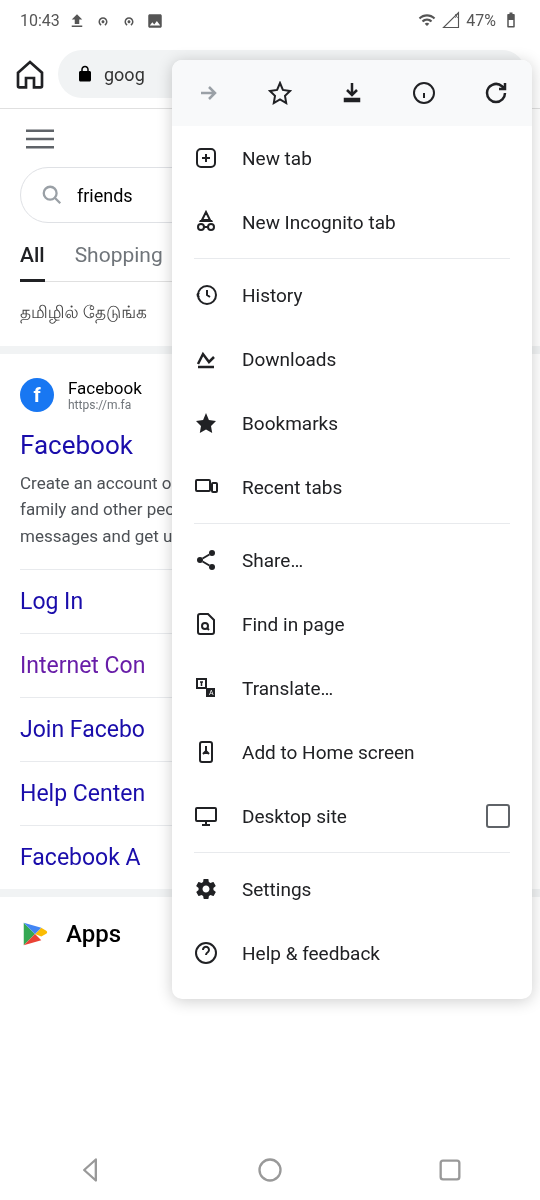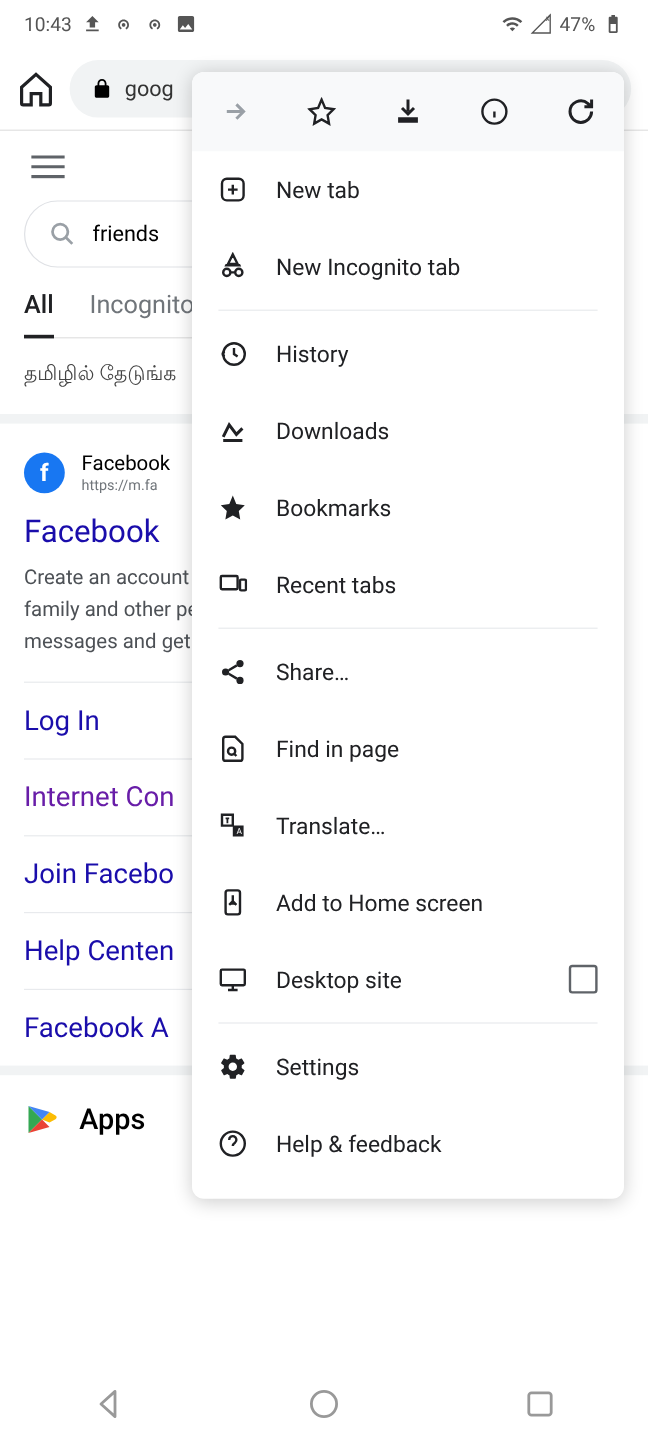--- a/index.html
+++ b/index.html
@@ -1,19 +1,19 @@
 <!DOCTYPE html>
 <html><head>
   <meta charset="utf-8">
   <style>
     * { box-sizing: border-box; margin: 0; padding: 0; }
     body { font-family: -apple-system, Roboto, sans-serif; width: 540px; height: 1200px; background: #fff; position: relative; overflow: hidden; }
     
     .status-bar { display: flex; justify-content: space-between; align-items: center; padding: 6px 20px; height: 40px; font-size: 16px; color: #555; }
-    .status-left { display: flex; align-items: center; gap: 8px; }
+    .status-left { display: flex; align-items: flex-end; gap: 8px; }
     .status-right { display: flex; align-items: center; gap: 6px; }
     .status-icon { width: 18px; height: 18px; fill: #555; }
     
     .address-bar { display: flex; align-items: center; padding: 10px 14px; gap: 12px; }
     .home-icon { width: 32px; height: 32px; }
     .url-pill { flex: 1; background: #f1f3f4; border-radius: 24px; height: 48px; display: flex; align-items: center; padding: 0 18px; gap: 10px; font-size: 18px; color: #333; }
     
     .page-content { padding: 0 20px; }
     .hamburger { margin: 20px 0 18px 6px; }
     .search-pill { border: 1px solid #dfe1e5; border-radius: 28px; height: 56px; display: flex; align-items: center; padding: 0 20px; gap: 14px; font-size: 18px; margin-bottom: 20px; }
@@ -33,21 +33,21 @@
     .result-desc { color: #4d5156; font-size: 17px; line-height: 1.55; margin-bottom: 20px; }
     .sub-link { color: #1a0dab; font-size: 23px; padding: 18px 0; border-top: 1px solid #e8eaed; }
     .sub-link.visited { color: #681da8; }
     
     .apps-section { display: flex; align-items: center; gap: 16px; padding: 22px 20px; margin: 0 -20px; border-top: 8px solid #f1f3f4; }
     .apps-title { font-size: 24px; font-weight: 500; flex: 1; }
     
     .nav-bar { position: absolute; bottom: 0; left: 0; right: 0; height: 60px; display: flex; justify-content: space-around; align-items: center; background: #fff; }
     .nav-btn { width: 28px; height: 28px; }
     
-    .menu-overlay { position: absolute; top: 60px; right: 20px; width: 360px; background: #fff; border-radius: 10px; box-shadow: 0 2px 16px rgba(0,0,0,0.2); z-index: 100; padding-bottom: 14px; }
+    .menu-overlay { position: absolute; top: 60px; right: 8px; width: 360px; background: #fff; border-radius: 10px; box-shadow: 0 2px 16px rgba(0,0,0,0.2); z-index: 100; padding-bottom: 14px; }
     .menu-top { display: flex; justify-content: space-around; align-items: center; height: 66px; background: #f8f9fa; border-radius: 10px 10px 0 0; }
     .menu-top-icon { width: 24px; height: 24px; }
     .menu-item { display: flex; align-items: center; gap: 24px; padding: 20px 22px; font-size: 19px; color: #202124; }
     .menu-item-icon { width: 24px; height: 24px; flex-shrink: 0; }
     .menu-divider { border: none; border-top: 1px solid #e8eaed; margin: 4px 22px; }
     .checkbox { width: 24px; height: 24px; border: 2.5px solid #5f6368; border-radius: 3px; margin-left: auto; }
     
     svg { display: block; }
   </style>
 </head>
@@ -106,21 +106,21 @@
   <div class="search-pill">
     <svg width="22" height="22" viewBox="0 0 24 24" fill="none" stroke="#9aa0a6" stroke-width="2.5">
         <circle cx="10" cy="10" r="7"></circle>
         <path d="M15 15l6 6"></path>
       </svg>
     <span>friends</span>
   </div>
 
   <div class="tabs">
     <div class="tab active">All</div>
-    <div class="tab">Incognito</div>
+    <div class="tab">Shopping</div>
   </div>
 
   <div class="suggestion-bar">தமிழில் தேடுங்க</div>
 
   <div class="result-header">
     <div class="fb-icon">f</div>
     <div>
       <div class="result-title">Facebook</div>
       <div class="result-url">https://m.fa</div>
     </div>

